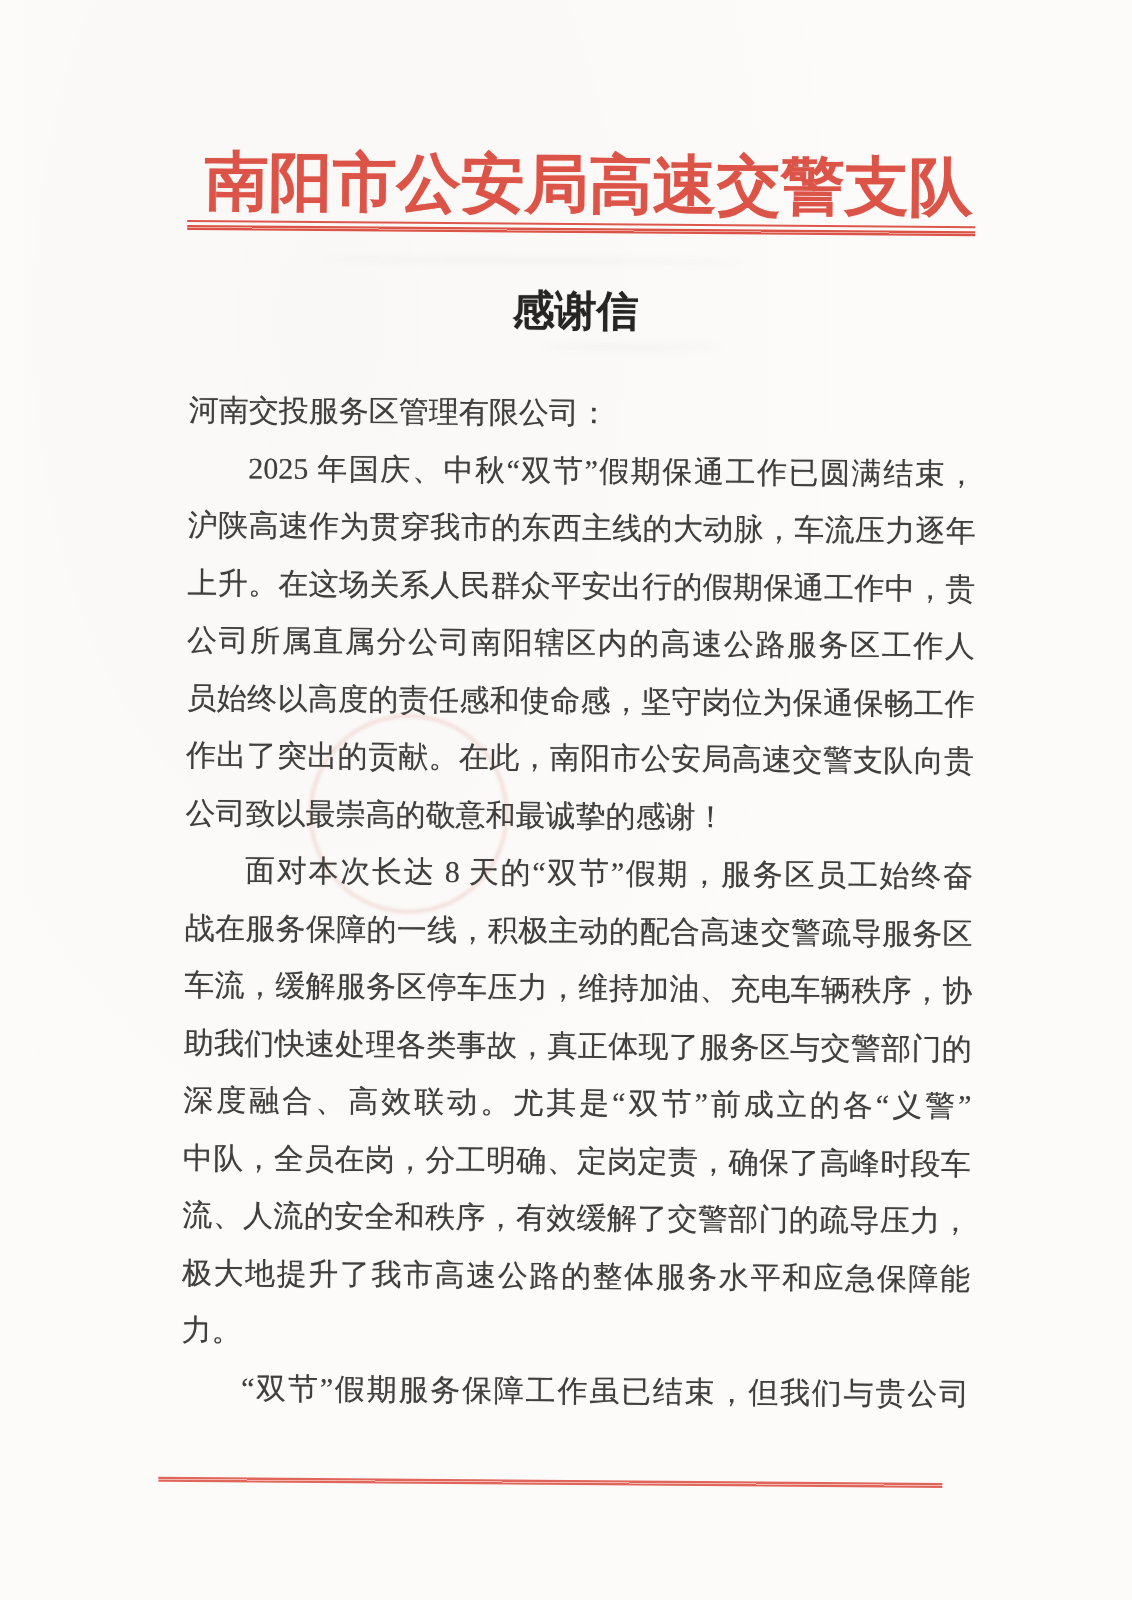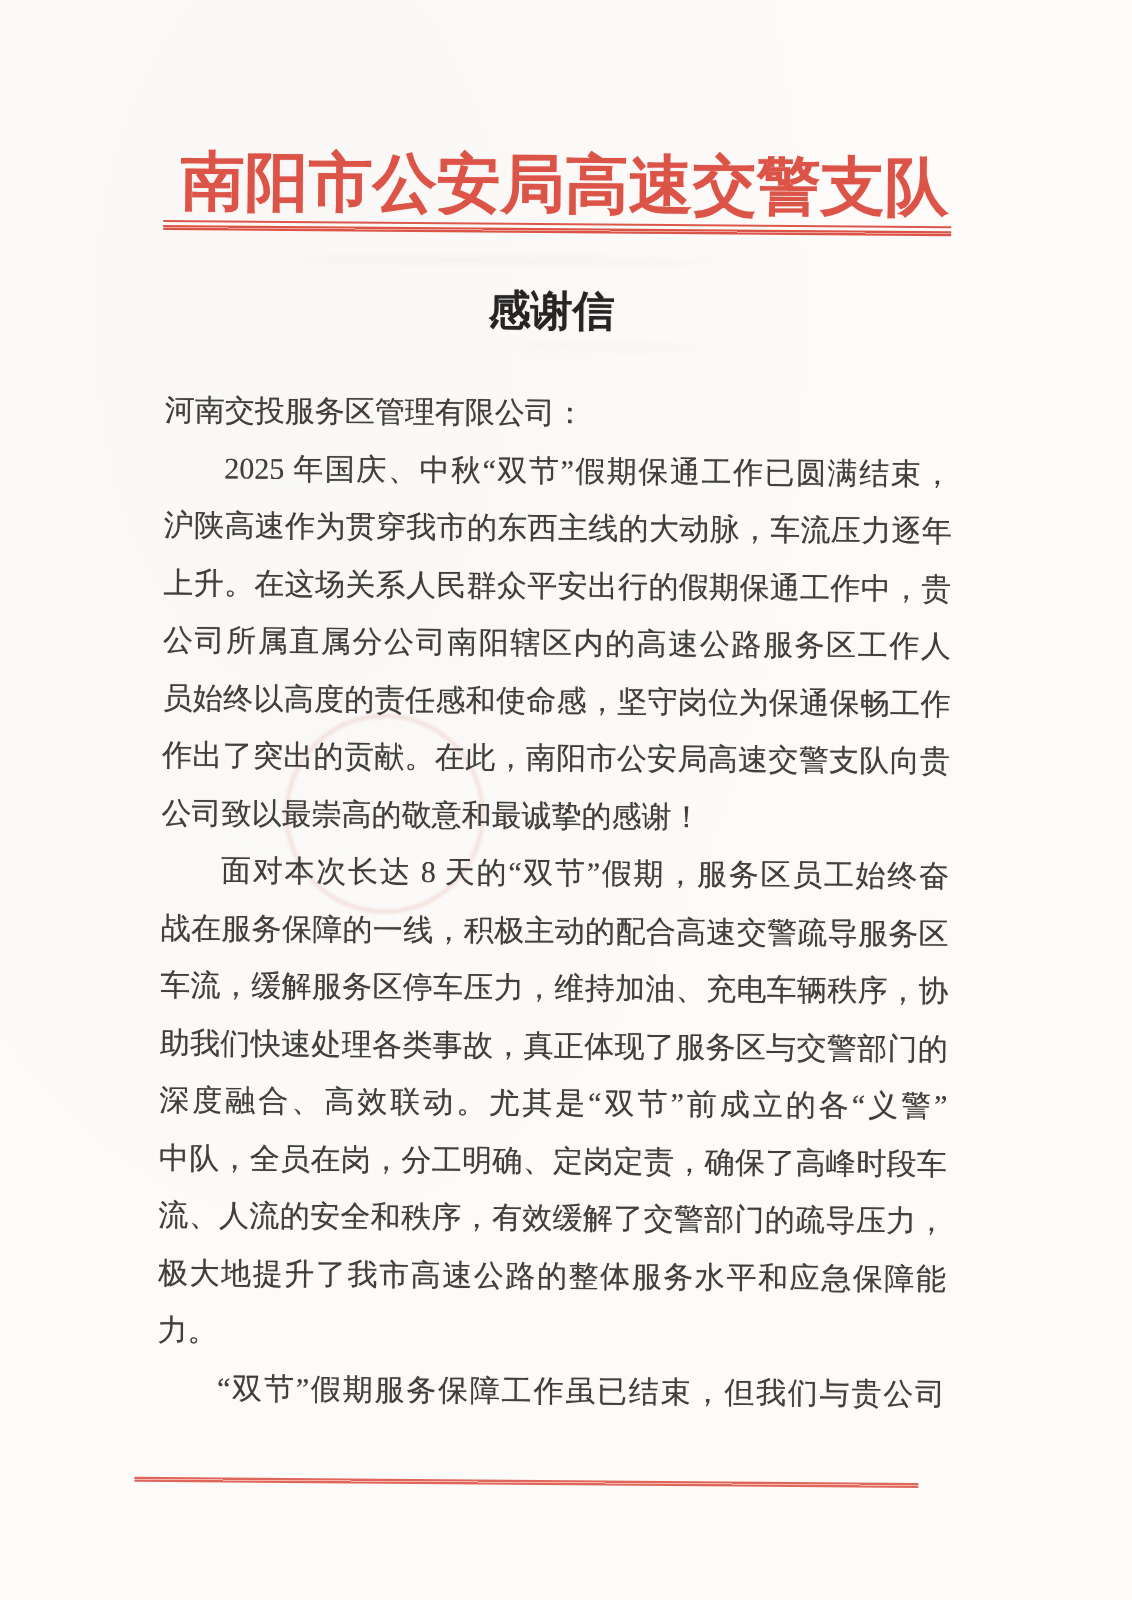--- a/index.html
+++ b/index.html
@@ -10,20 +10,21 @@
     overflow: hidden;
     background: #fcfbf9;
   }
   .page {
     position: relative;
     width: 1016px;
     height: 1600px;
     background:
       radial-gradient(ellipse at 30% 20%, rgba(0,0,0,0.012), transparent 60%),
       #fcfbf9;
+    margin-left: 24px;
   }
   .scan-rotate {
     position: absolute;
     inset: 0;
     transform: rotate(0.45deg);
     transform-origin: 420px 0px;
   }
   .letterhead {
     position: absolute;
     top: 148px;

